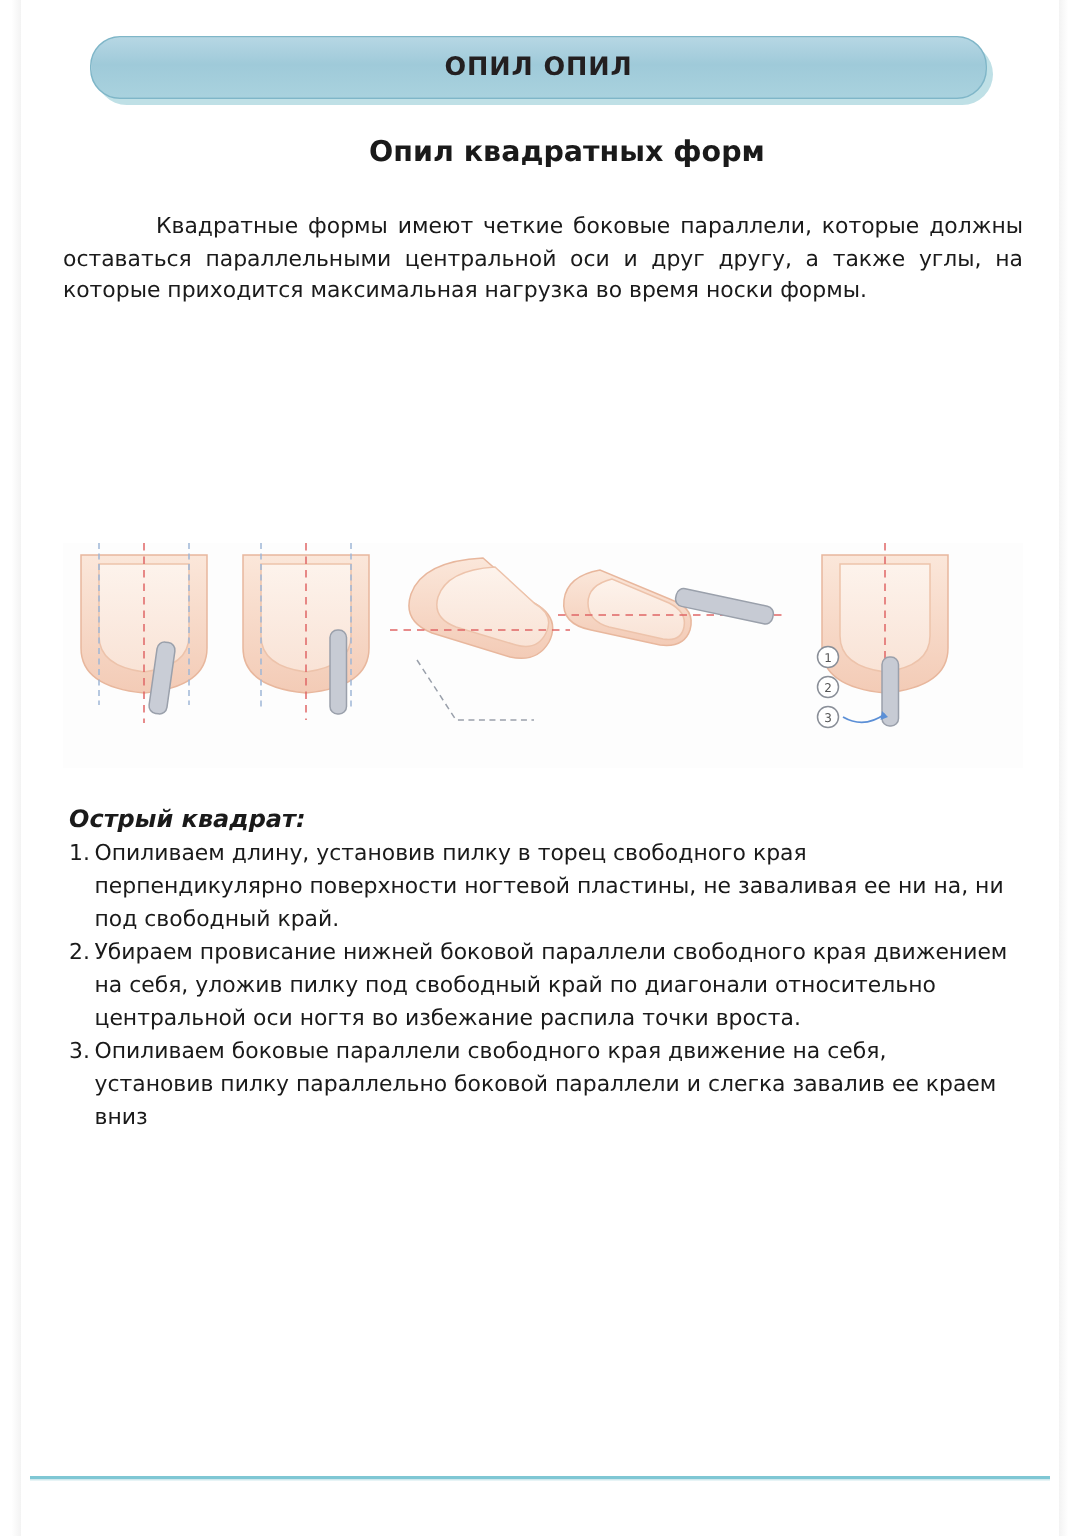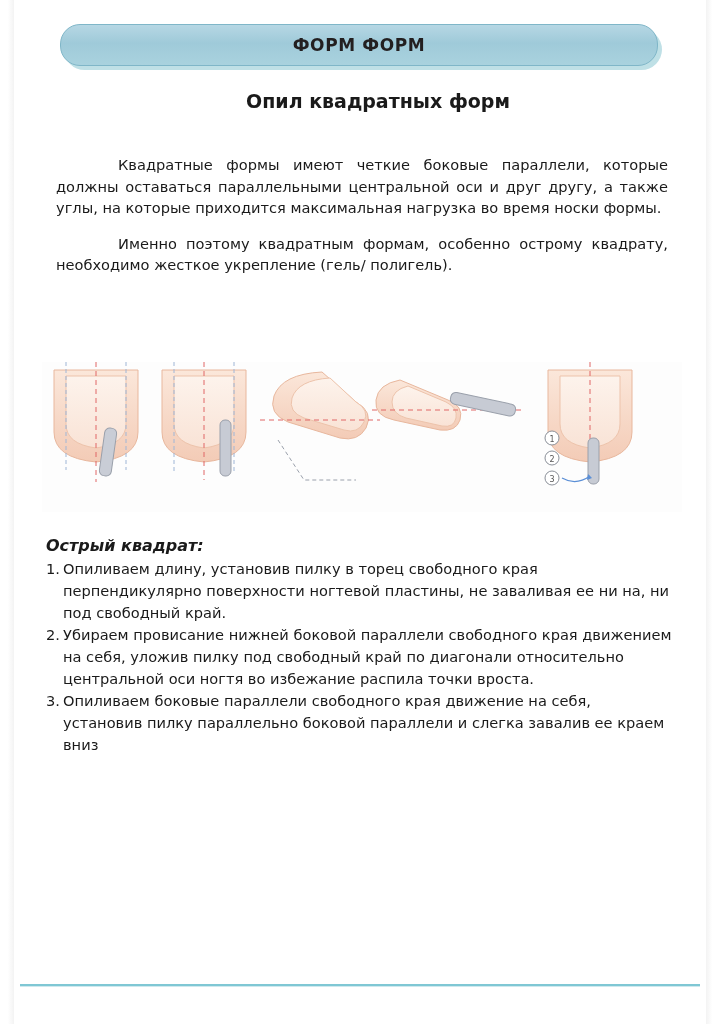--- a/index.html
+++ b/index.html
@@ -89,21 +89,21 @@
     left: 42px;
     top: 140px;
     width: 640px;
     font-family: "DejaVu Sans", sans-serif;
     font-size: 14.6px;
     line-height: 21.5px;
     text-align: justify;
     color: #1a1a1a;
   }
   .body-text p {
-    margin: 14px;
+    margin: 0;
     text-indent: 62px;
     text-align: justify;
     text-justify: inter-word;
   }
 
   
   .illus {
     position: absolute;
     left: 42px;
     top: 362px;
@@ -179,29 +179,28 @@
 <body>
 
 <div class="page">
 
   <div class="edge-left"></div>
   <div class="edge-right"></div>
 
   <div class="banner-wrap">
     <div class="banner-shadow"></div>
     <div class="banner">
-      <span class="banner-title">ФОРМ ФОРМ</span>
+      <span class="banner-title">ОПИЛ ОПИЛ</span>
     </div>
   </div>
 
   <div class="headline">Опил квадратных форм</div>
 
   <div class="body-text">
     <p>Квадратные формы имеют четкие боковые параллели, которые должны оставаться параллельными центральной оси и друг другу, а также углы, на которые приходится максимальная нагрузка во время носки формы.</p>
-    <p>Именно поэтому квадратным формам, особенно острому квадрату, необходимо жесткое укрепление (гель/ полигель).</p>
   </div>
 
   <div class="illus">
     <svg width="640" height="150" viewBox="0 0 640 150" xmlns="http://www.w3.org/2000/svg">
       <defs>
         <linearGradient id="skinG" x1="0" y1="0" x2="0" y2="1">
           <stop offset="0%" stop-color="#fbe7da"></stop>
           <stop offset="100%" stop-color="#f3cbb6"></stop>
         </linearGradient>
         <linearGradient id="nailG" x1="0" y1="0" x2="0" y2="1">

